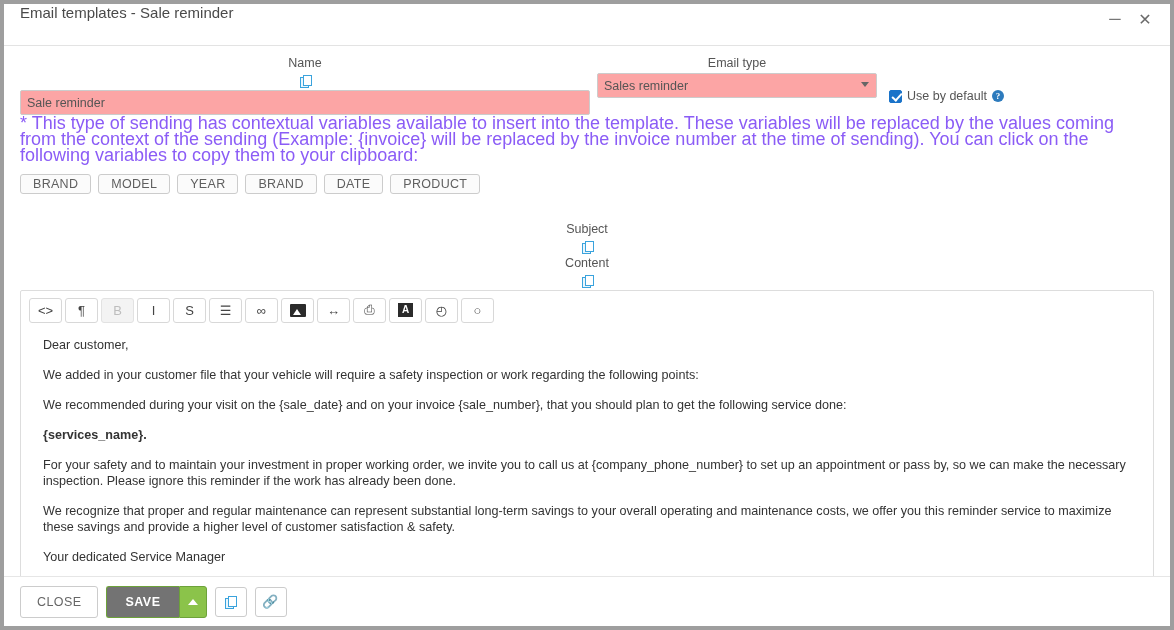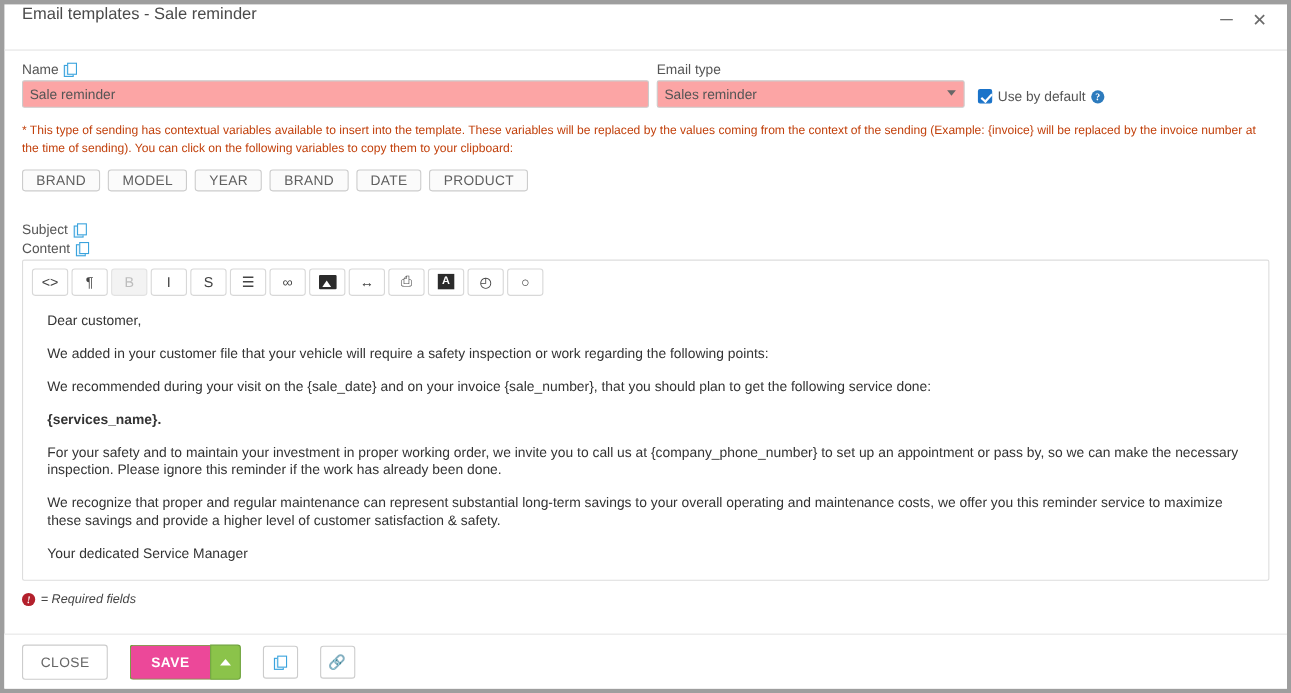--- a/index.html
+++ b/index.html
@@ -56,20 +56,21 @@
     position: relative;
   }
   .row { display: flex; }
   .field-label {
     font-size: 12.5px;
     color: #555;
     margin-bottom: 3px;
     display: flex;
     align-items: center;
     gap: 5px;
+    flex-direction: column;
   }
   .copy-icon {
     display: inline-block;
     width: 11px;
     height: 12px;
     position: relative;
   }
   .copy-icon::before {
     content: "";
     position: absolute;
@@ -166,23 +167,22 @@
     border-radius: 50%;
     background: #b3202c;
     color: #fff;
     font-size: 9px;
     line-height: 12px;
     text-align: center;
     font-weight: bold;
     font-family: "Liberation Serif", serif;
   }
   .note {
-    margin-top: 13px;
-    font-size: 11px;
-    color: #c2410c;
+    font-size: 18px;
+    color: #8b5cf6;
     line-height: 16px;
   }
   .vars {
     margin-top: 11px;
     display: flex;
     gap: 7px;
   }
   .var-btn {
     border: 1px solid #ccc;
     background: #fbfbfb;
@@ -269,36 +269,36 @@
   }
   .legend div { display: flex; align-items: center; gap: 5px; }
 
   
   .footer {
     flex: 0 0 50px;
     border-top: 1px solid #e6e6e6;
     display: flex;
     align-items: center;
     padding: 0 16px;
-    gap: 20px;
+    gap: 8px;
     background: #fff;
   }
   .btn-close {
     border: 1px solid #ccc;
     background: #fff;
     color: #666;
     font-size: 12.5px;
     padding: 8px 16px;
     border-radius: 3px;
     cursor: pointer;
     letter-spacing: .4px;
   }
   .save-group { display: flex; }
   .btn-save {
-    background: #ec4899;
+    background: #737373;
     color: #fff;
     border: 1px solid #6da23a;
     border-right: none;
     font-size: 12.5px;
     font-weight: bold;
     padding: 8px 18px;
     border-radius: 3px 0 0 3px;
     cursor: pointer;
     letter-spacing: .5px;
   }

